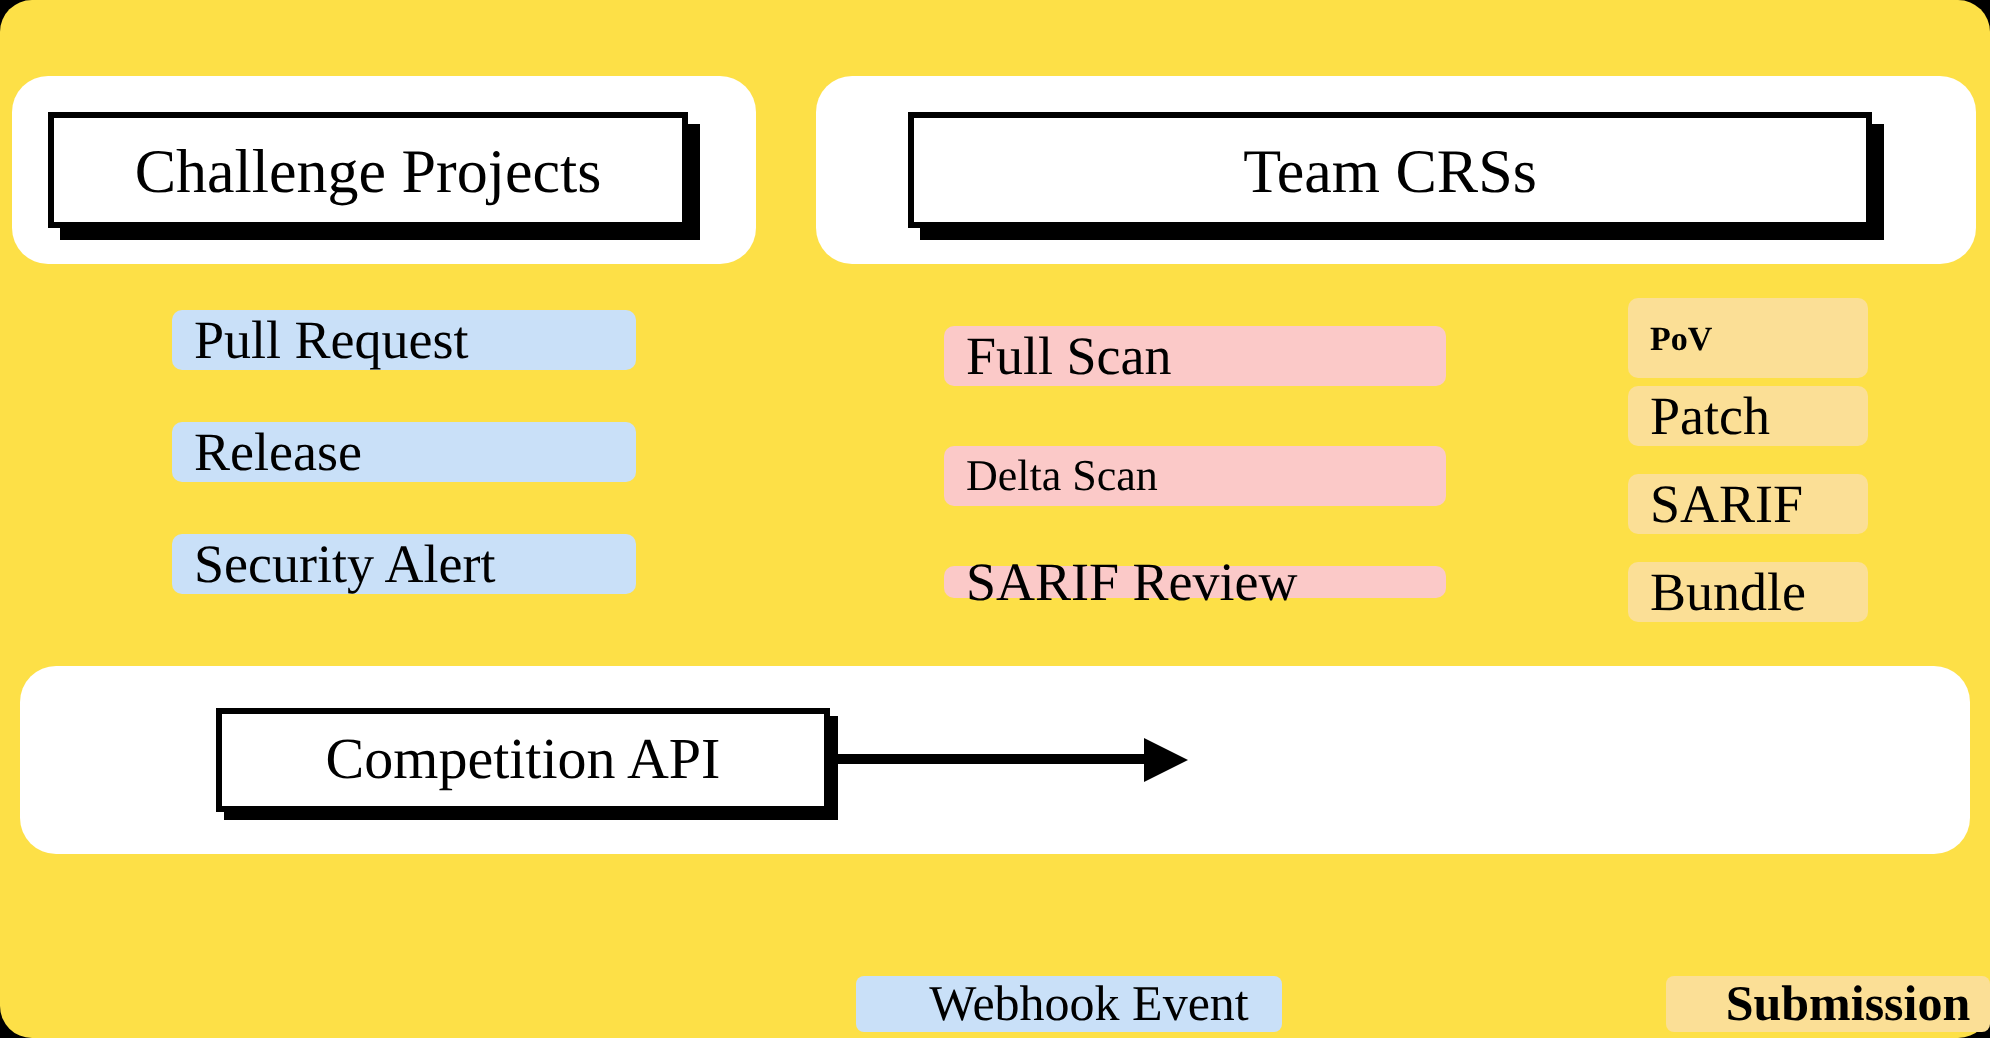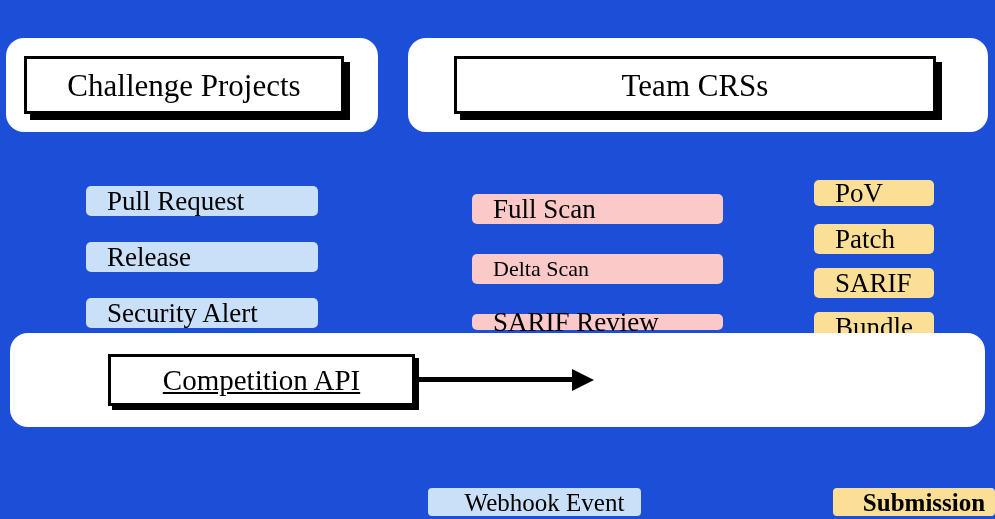--- a/index.html
+++ b/index.html
@@ -12,21 +12,22 @@
     height: 519px;
     overflow: hidden;
     font-family: "Liberation Serif", "DejaVu Serif", serif;
     color: #000000;
   }
 
   #stage {
     position: relative;
     width: 995px;
     height: 519px;
-    background: #1d4ed8;
+    background: #fde047;
+    border-radius: 16px;
   }
 
   
   .group {
     position: absolute;
     background: #ffffff;
     border: 4px dashed #ffffff;
     border-radius: 18px;
     box-sizing: border-box;
   }
@@ -40,36 +41,34 @@
     box-shadow: 6px 6px 0 0 #000000;
     display: flex;
     align-items: center;
     justify-content: center;
     white-space: nowrap;
     line-height: 1;
   }
   .hardbox.thin {
     border-width: 3px;
     box-shadow: 4px 4px 0 0 #000000;
-    text-decoration: underline;
   }
 
   
   .tag {
     position: absolute;
     box-sizing: border-box;
     border-radius: 5px;
     display: flex;
     align-items: center;
     justify-content: flex-start;
     white-space: nowrap;
     line-height: 1;
-    padding-left: 21px;
+    padding-left: 11px;
     letter-spacing: 0px;
-    margin-top: 31px;
   }
 
   .c-webhook  { background: #c9e0f8; }
   .c-challenge{ background: #fbc9c8; }
   .c-submission{ background: #fbdf96; }
 
   
   .arrow-line {
     position: absolute;
     background: #000000;
@@ -108,21 +107,21 @@
   <div class="hardbox" style="left:454px; top:56px; width:482px; height:58px; font-size:31px;">Team CRSs</div>
 
   <div class="tag c-webhook" style="left:86px; top:155px; width:232px; height:30px; font-size:27px;">Pull Request</div>
   <div class="tag c-webhook" style="left:86px; top:211px; width:232px; height:30px; font-size:27px;">Release</div>
   <div class="tag c-webhook" style="left:86px; top:267px; width:232px; height:30px; font-size:27px;">Security Alert</div>
 
   <div class="tag c-challenge" style="left:472px; top:163px; width:251px; height:30px; font-size:27px;">Full Scan</div>
   <div class="tag c-challenge" style="left:472px; top:223px; width:251px; height:30px; font-size:22px;">Delta Scan</div>
   <div class="tag c-challenge" style="left:472px; top:283px; width:251px; height:16px; font-size:27px;">SARIF Review</div>
 
-  <div class="tag c-submission" style="left:814px; top:149px; width:120px; height:26px; font-size:27px;">PoV</div>
+  <div class="tag c-submission" style="left:814px; top:149px; width:120px; height:40px; font-size:17px;font-weight:bold;">PoV</div>
   <div class="tag c-submission" style="left:814px; top:237px; width:120px; height:30px; font-size:27px;">SARIF</div>
   <div class="tag c-submission" style="left:814px; top:193px; width:120px; height:30px; font-size:27px;">Patch</div>
   <div class="tag c-submission" style="left:814px; top:281px; width:120px; height:30px; font-size:27px;">Bundle</div>
 
   <div class="group" style="left:10px; top:333px; width:975px; height:94px;"></div>
 
   <div class="hardbox thin" style="left:108px; top:354px; width:307px; height:52px; font-size:29px;">Competition API</div>
 
   <div class="arrow-line" style="left:415px; top:377px; width:160px; height:5px;"></div>
   <div class="arrow-head" style="left:572px; top:369px;"></div>

